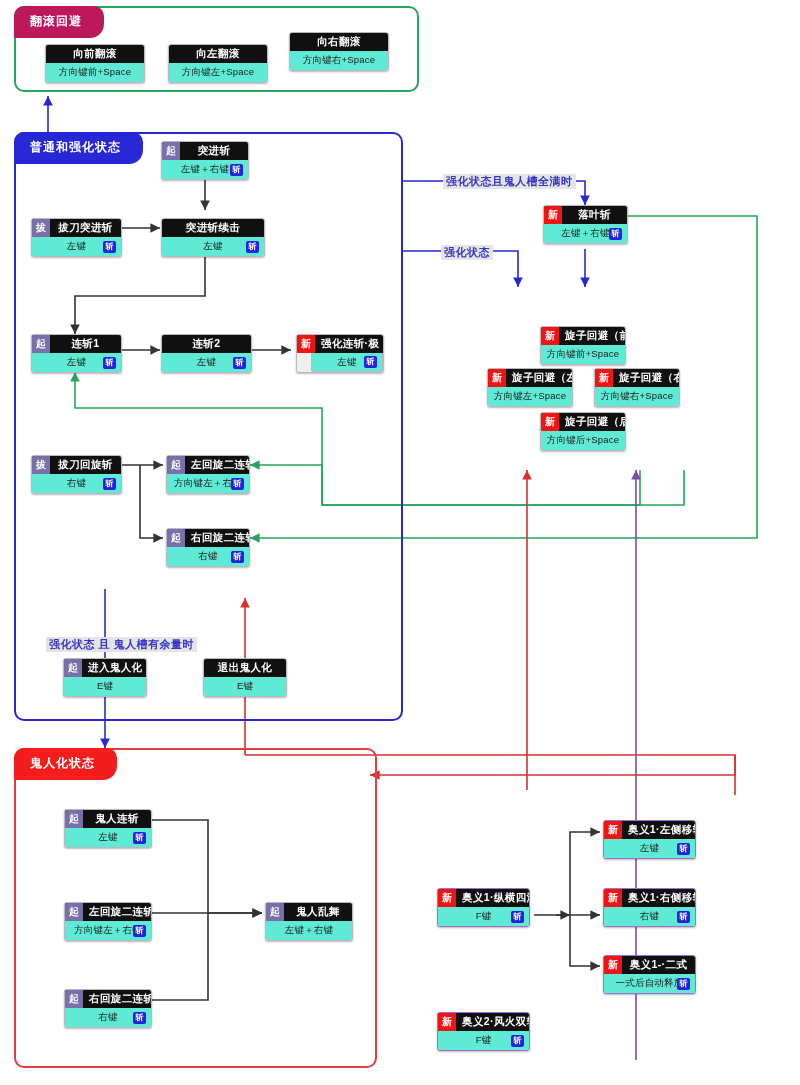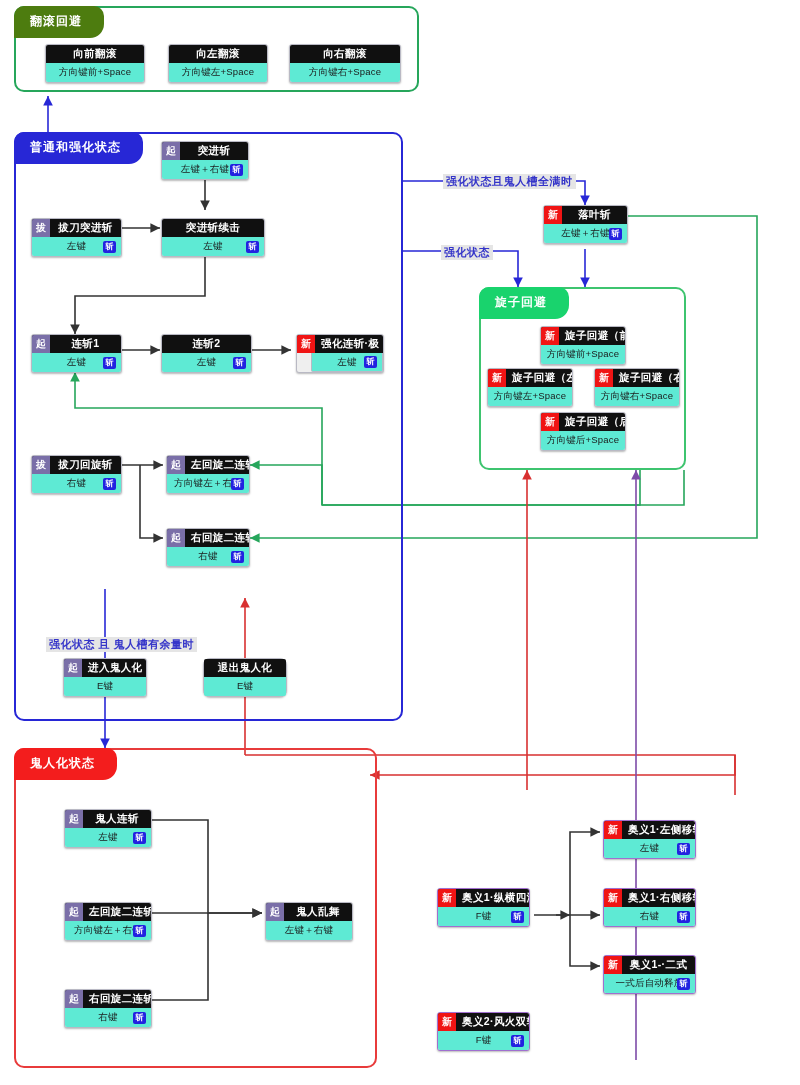--- a/index.html
+++ b/index.html
@@ -29,21 +29,21 @@
     left:-2px;top:-2px;
     padding:7px 22px 8px 16px;
     border-radius:10px 10px 14px 0;
     color:#ffffff;
     font-size:12px;
     font-weight:bold;
     letter-spacing:1px;
     white-space:nowrap;
   }
   .g-green{border-color:#26a65b;}
-  .g-green>.group-title{background:#4d7c0f;}
+  .g-green>.group-title{background:#be185d;}
   .g-green2{border-color:#3ec46f;}
   .g-green2>.group-title{background:#19d36d;}
   .g-blue{border-color:#2727d6;}
   .g-blue>.group-title{background:#2727d6;}
   .g-red{border-color:#e83b3b;padding-left:28px;}
   .g-red>.group-title{background:#f31d1d;}
   .g-purple{border-color:#9b59d0;}
   .g-purple>.group-title{background:#9b34d0;}
 
   
@@ -218,21 +218,21 @@
     </div>
   </div>
   <div class="node" style="left:168px;top:44px;width:100px;">
     <div class="hdr">
       <div class="title">向左翻滚</div>
     </div>
     <div class="body">
       <span class="key">方向键左+Space</span>
     </div>
   </div>
-  <div class="node" style="left:289px;top:44px;width:112px;">
+  <div class="node" style="left:289px;top:32px;width:100px;">
     <div class="hdr">
       <div class="title">向右翻滚</div>
     </div>
     <div class="body">
       <span class="key">方向键右+Space</span>
     </div>
   </div>
 
   <div class="group g-blue" style="left:14px;top:132px;width:389px;height:589px;">
     <div class="group-title">普通和强化状态</div>
@@ -339,23 +339,20 @@
     <div class="hdr">
       <div class="badge badge-xin">新</div>
       <div class="title">落叶斩</div>
     </div>
     <div class="body">
       <span class="key">左键＋右键</span>
       <span class="kb">斩</span>
     </div>
   </div>
 
-  <div class="group g-green2" style="left:479px;top:287px;width:207px;height:183px;">
-    <div class="group-title">旋子回避</div>
-  </div>
 
   <div class="node" style="left:540px;top:326px;width:86px;">
     <div class="hdr">
       <div class="badge badge-xin">新</div>
       <div class="title">旋子回避（前）</div>
     </div>
     <div class="body">
       <span class="key">方向键前+Space</span>
     </div>
   </div>
@@ -393,21 +390,21 @@
   <div class="node" style="left:63px;top:658px;width:84px;">
     <div class="hdr">
       <div class="badge badge-qi">起</div>
       <div class="title">进入鬼人化</div>
     </div>
     <div class="body">
       <span class="key">E键</span>
     </div>
   </div>
 
-  <div class="node" style="left:203px;top:658px;width:84px;border-radius:7px;">
+  <div class="node" style="left:203px;top:658px;width:84px;">
     <div class="hdr">
       <div class="title">退出鬼人化</div>
     </div>
     <div class="body">
       <span class="key">E键</span>
     </div>
   </div>
 
   <div class="group g-red" style="left:14px;top:748px;width:363px;height:320px;">
     <div class="group-title">鬼人化状态</div>

